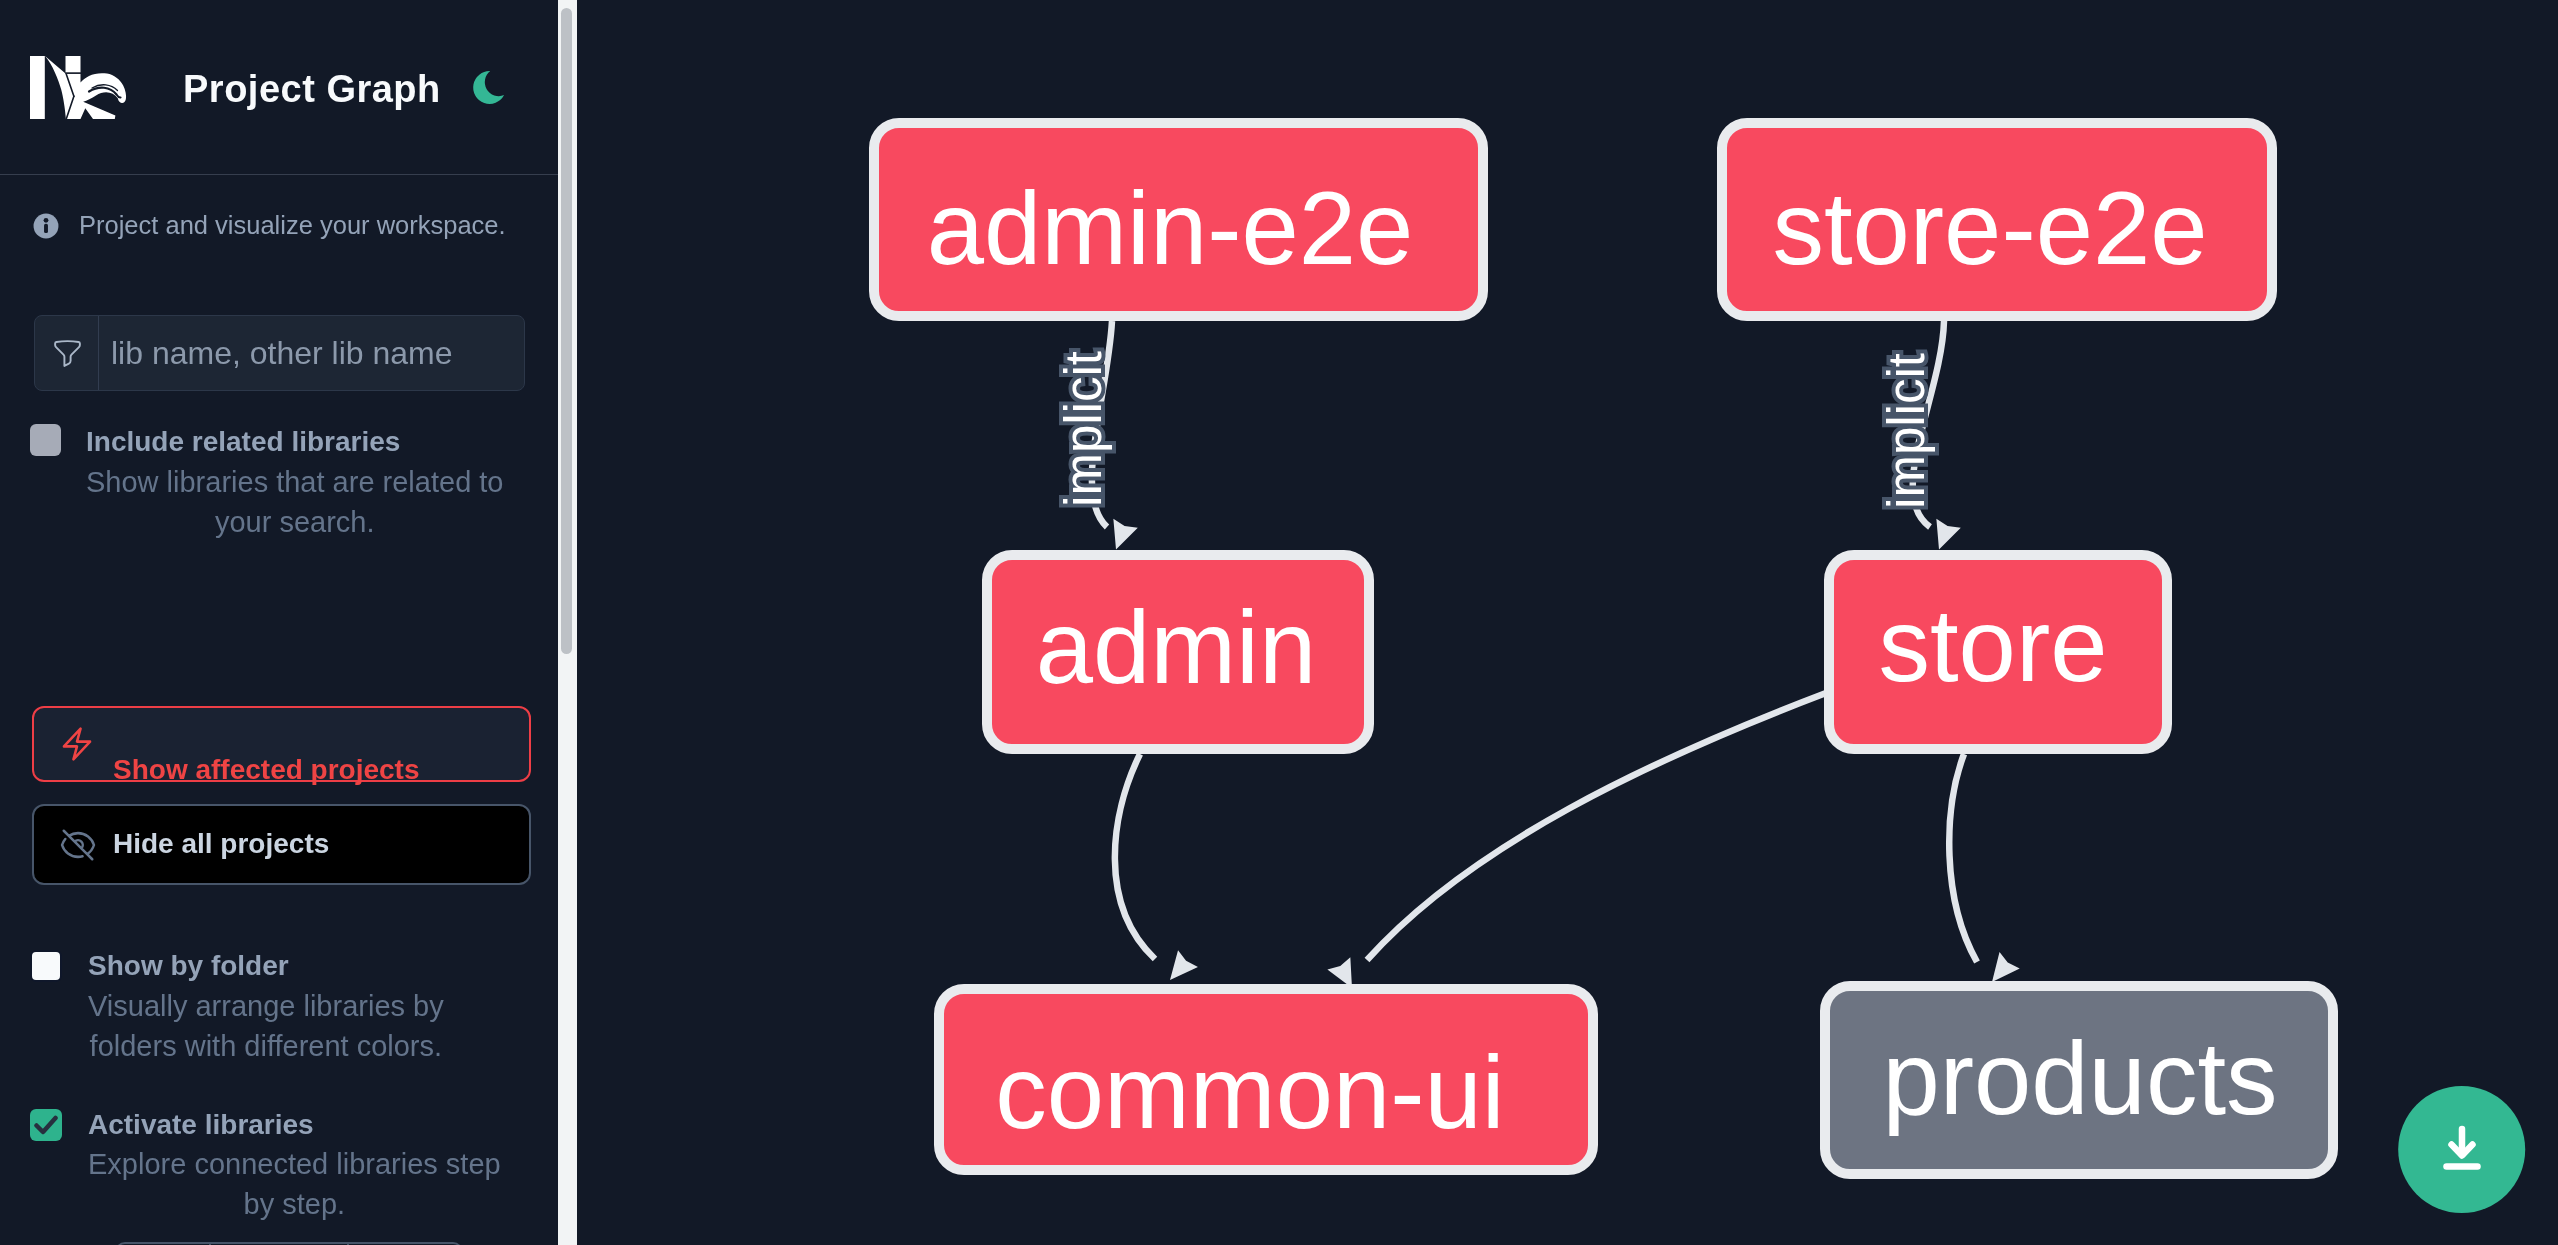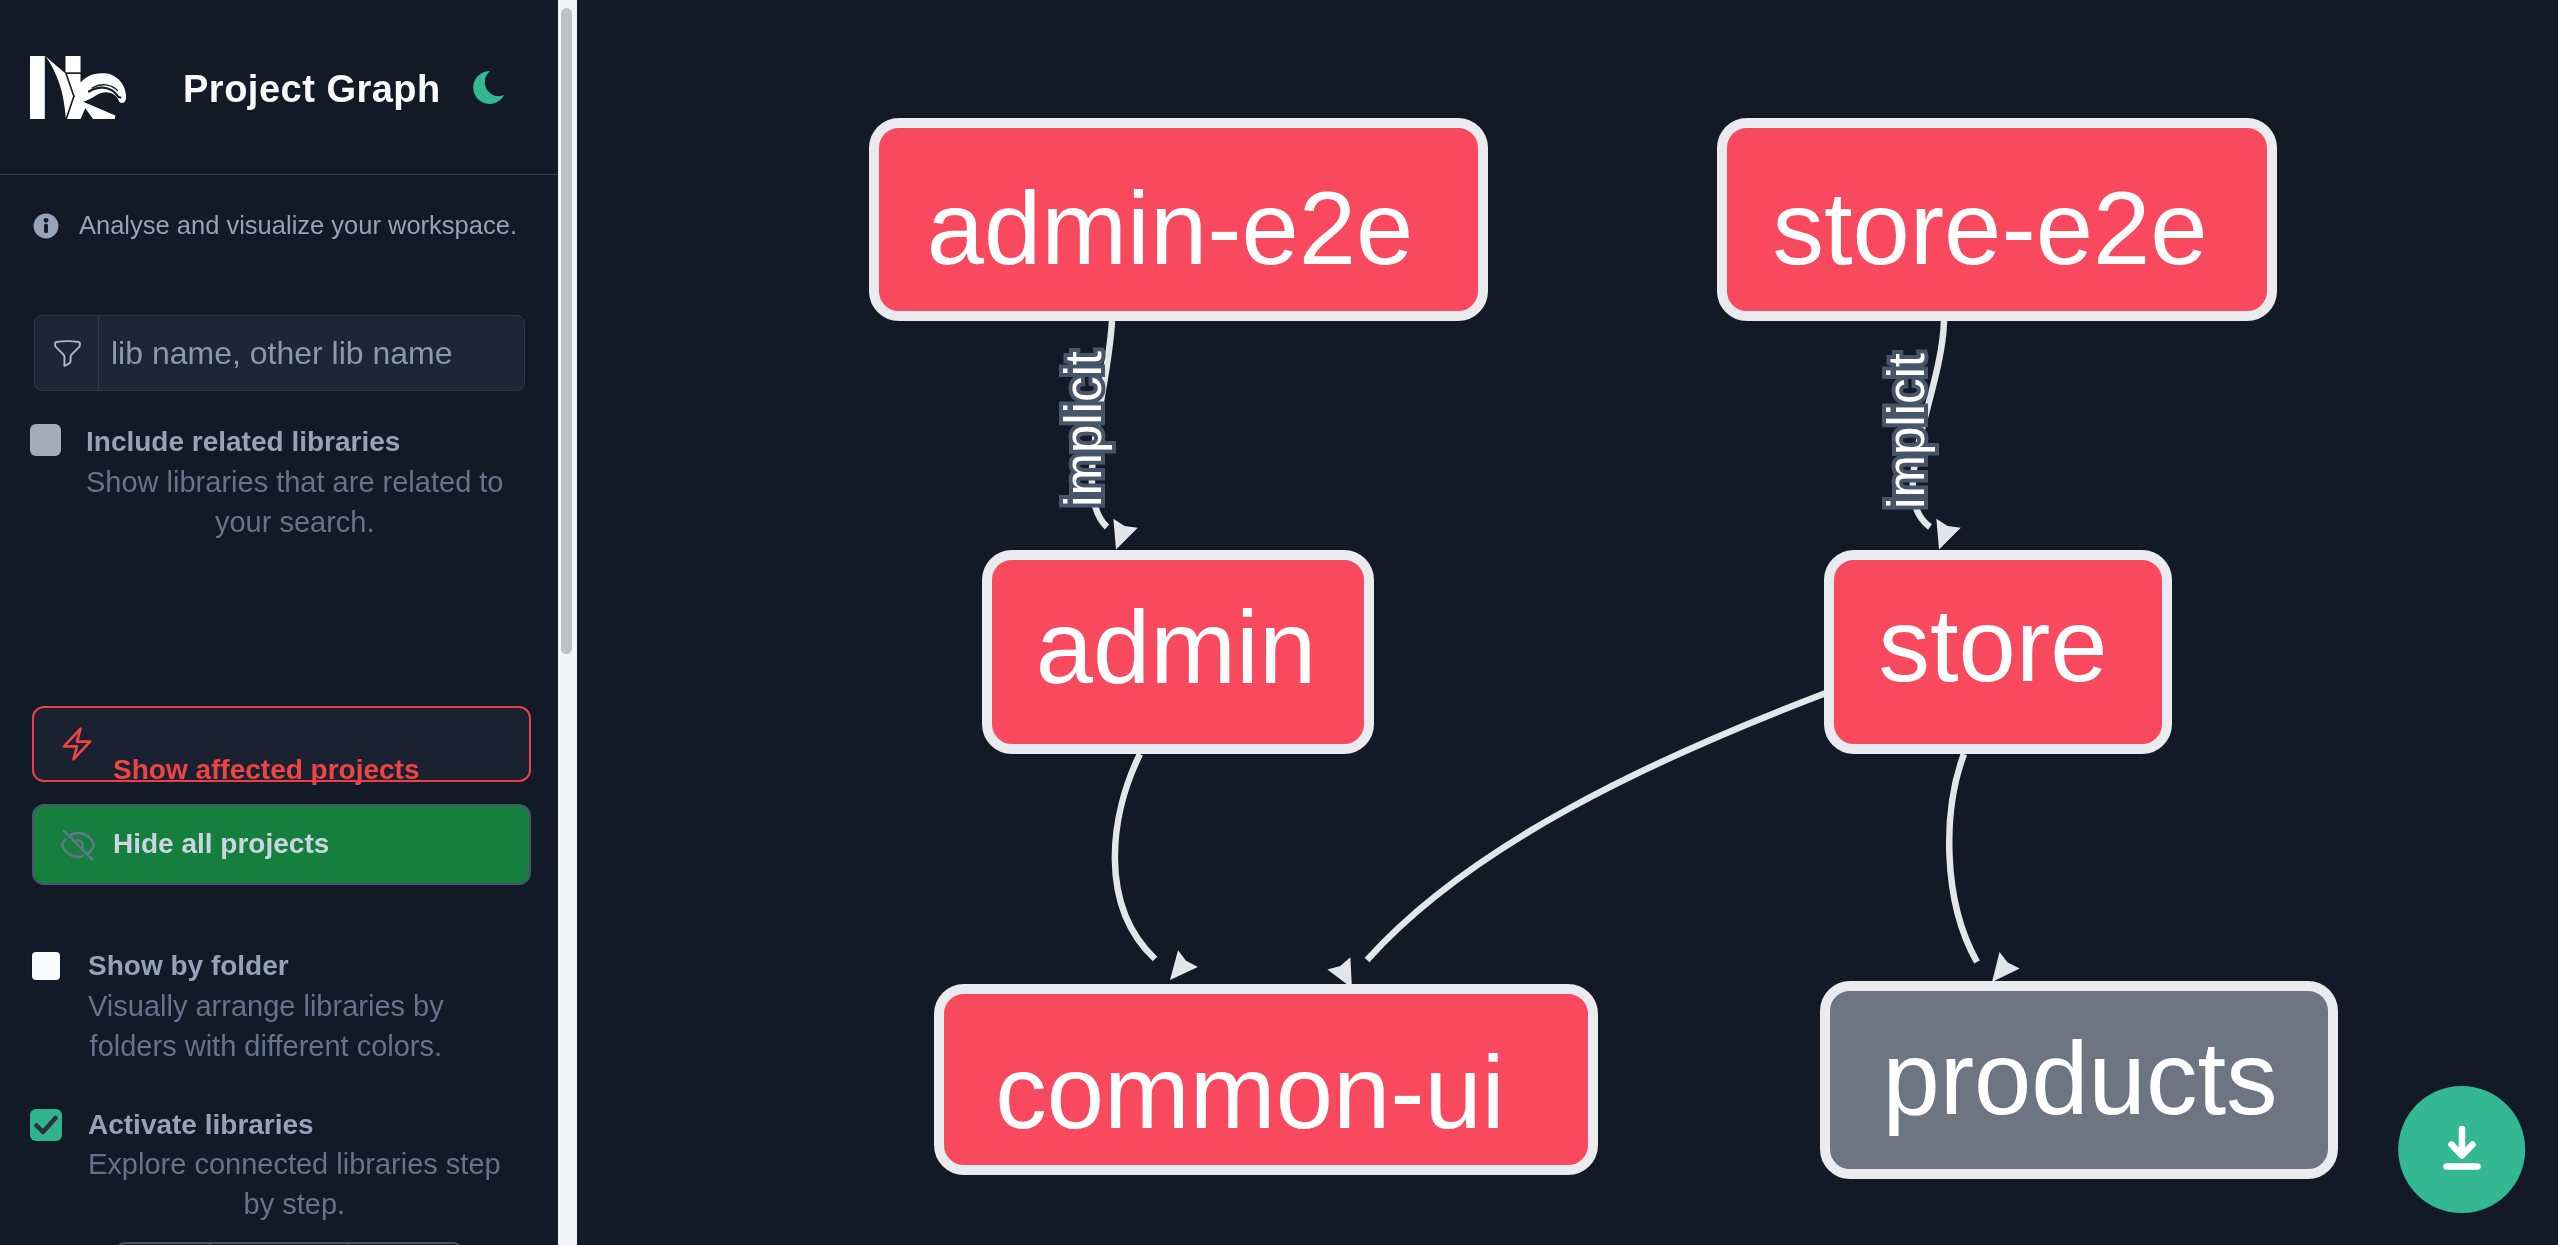--- a/index.html
+++ b/index.html
@@ -34,21 +34,21 @@
     <svg class="abs" style="left:460px;top:60px;" width="60" height="60" viewBox="0 0 60 60">
       <path d="M30.2,11.1 A16.4,16.4 0 1 0 44.1,35.1 A14,14 0 0 1 30.2,11.1 Z" fill="#34b795"></path>
     </svg>
   </div>
 
   <svg class="abs" style="left:33px;top:213px;" width="26" height="26" viewBox="0 0 24 24">
     <circle cx="12" cy="12" r="11.5" fill="#94a3b8"></circle>
     <rect x="10.2" y="10" width="3.6" height="8.5" rx="1.5" fill="#121927"></rect>
     <circle cx="12" cy="6.8" r="2.2" fill="#121927"></circle>
   </svg>
-  <div class="abs" style="left:79px;top:211px;font-size:25.5px;color:#94a3b8;">Analyse and visualize your workspace.</div>
+  <div class="abs" style="left:79px;top:211px;font-size:25.5px;color:#94a3b8;">Project and visualize your workspace.</div>
 
   <div class="abs" style="left:34px;top:315px;width:491px;height:76px;border:1px solid #2c3749;border-radius:8px;background:#1d2634;text-decoration:underline;">
     <div class="abs" style="left:63px;top:0;width:1px;height:74px;background:#323d50;"></div>
     <svg class="abs" style="left:16px;top:21px;" width="33" height="33" viewBox="0 0 24 24" fill="none" stroke="#aab7c8" stroke-width="1.4" stroke-linecap="round" stroke-linejoin="round">
       <path d="M12 3c2.755 0 5.455.232 8.083.678.533.09.917.556.917 1.096v1.044a2.25 2.25 0 0 1-.659 1.591l-5.432 5.432a2.25 2.25 0 0 0-.659 1.591v2.927a2.25 2.25 0 0 1-1.244 2.013L9.75 21v-6.568a2.25 2.25 0 0 0-.659-1.591L3.659 7.409A2.25 2.25 0 0 1 3 5.818V4.774c0-.54.384-1.006.917-1.096A48.32 48.32 0 0 1 12 3Z"></path>
     </svg>
     <div class="abs" style="left:76px;top:19px;font-size:32px;color:#8c99ab;">lib name, other lib name</div>
   </div>
 
   <div class="abs" style="left:30px;top:424px;width:31px;height:32px;background:#a6abb7;border-radius:6px;"></div>
@@ -56,21 +56,21 @@
   <div class="abs desc" style="left:86px;top:462px;">Show libraries that are related to<br>your search.</div>
 
 
   <div class="abs" style="left:32px;top:706px;width:499px;height:76px;background:#1a2232;border:2.5px solid #ee3e46;border-radius:12px;">
     <svg class="abs" style="left:24px;top:17px;" width="38" height="38" viewBox="0 0 24 24" fill="none" stroke="#ef4444" stroke-width="1.6" stroke-linecap="round" stroke-linejoin="round">
       <path d="M3.75 13.5l10.5-11.25L12 10.5h8.25L9.75 21.75 12 13.5H3.75Z"></path>
     </svg>
     <div class="abs" style="left:79px;top:19px;font-size:28px;font-weight:700;color:#ef4444;margin-top:27px;">Show affected projects</div>
   </div>
 
-  <div class="abs" style="left:32px;top:804px;width:499px;height:81px;background:#15803d;border:2px solid #475569;border-radius:12px;">
+  <div class="abs" style="left:32px;top:804px;width:499px;height:81px;background:#000000;border:2px solid #475569;border-radius:12px;">
     <svg class="abs" style="left:25px;top:20px;" width="38" height="38" viewBox="0 0 24 24" fill="none" stroke="#64748b" stroke-width="1.6" stroke-linecap="round" stroke-linejoin="round">
       <path d="M3.98 8.223A10.477 10.477 0 0 0 1.934 12C3.226 16.338 7.244 19.5 12 19.5c.993 0 1.953-.138 2.863-.395M6.228 6.228A10.451 10.451 0 0 1 12 4.5c4.756 0 8.773 3.162 10.065 7.498a10.522 10.522 0 0 1-4.293 5.774M6.228 6.228 3 3m3.228 3.228 3.65 3.65m7.894 7.894L21 21m-3.228-3.228-3.65-3.65m0 0a3 3 0 1 0-4.243-4.243m4.242 4.242L9.88 9.88"></path>
     </svg>
     <div class="abs" style="left:79px;top:22px;font-size:28px;font-weight:700;color:#cbd5e1;">Hide all projects</div>
   </div>
 
   <div class="abs" style="left:30px;top:950px;width:32px;height:32px;background:#f8fafc;border:2px solid #0f172a;border-radius:6px;"></div>
   <div class="abs lbl" style="left:88px;top:950px;">Show by folder</div>
   <div class="abs desc" style="left:88px;top:986px;">Visually arrange libraries by<br>folders with different colors.</div>
 

